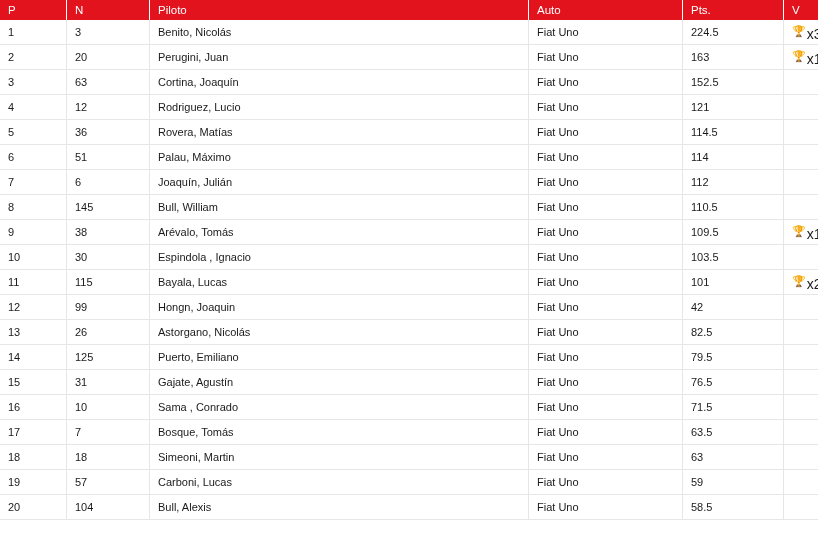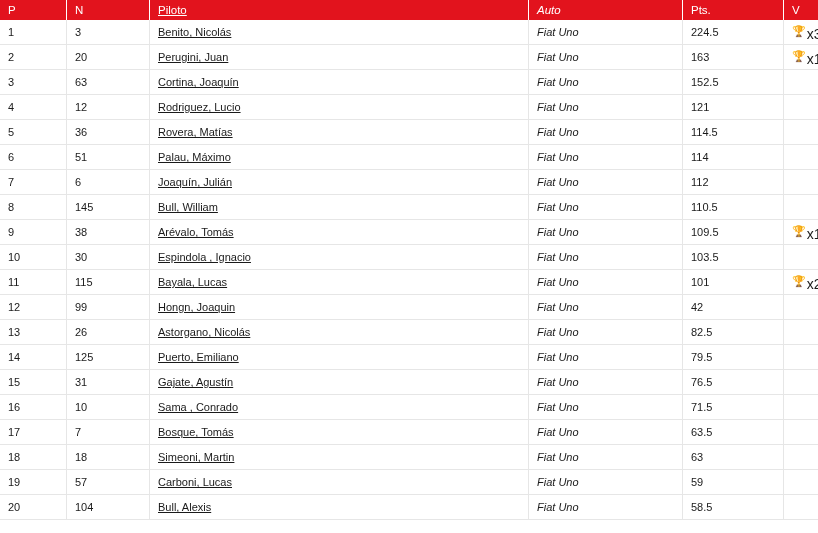--- a/index.html
+++ b/index.html
@@ -47,22 +47,22 @@
   }
   table.standings tbody td:last-child {
     border-right: none;
   }
   table.standings tbody tr td.col-p {
     border-left: none;
   }
   
   .col-p   { width: 58px; }
   .col-n   { width: 74px; }
-  .col-piloto { width: 370px; text-decoration: underline; }
-  .col-auto { width: 145px; font-style: italic; }
+  .col-piloto { width: 370px; }
+  .col-auto { width: 145px; }
   .col-pts { width: 92px; }
   .col-v   { width: 79px; }
 
   .col-piloto, .col-auto, .col-pts, .col-v {
     border-left: 1px solid #e6e6e6;
   }
   thead .col-piloto, thead .col-auto, thead .col-pts, thead .col-v {
     border-left: none;
   }
   .wins {

